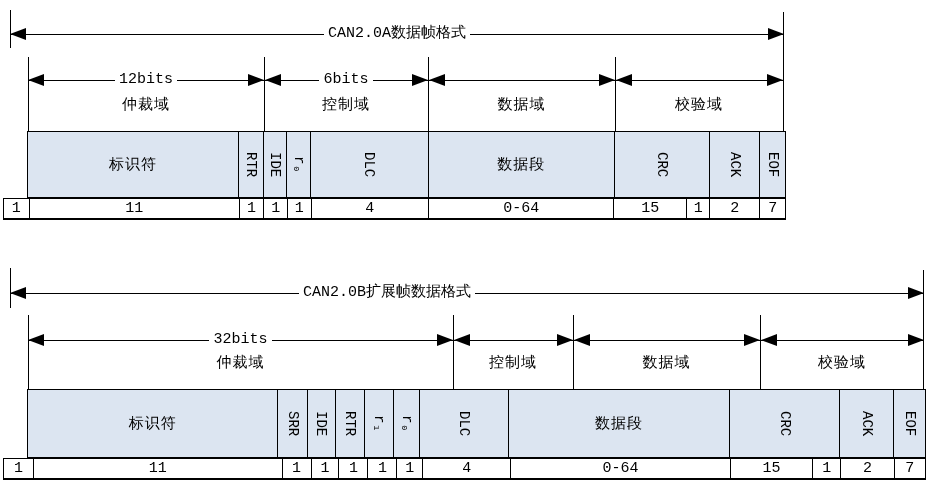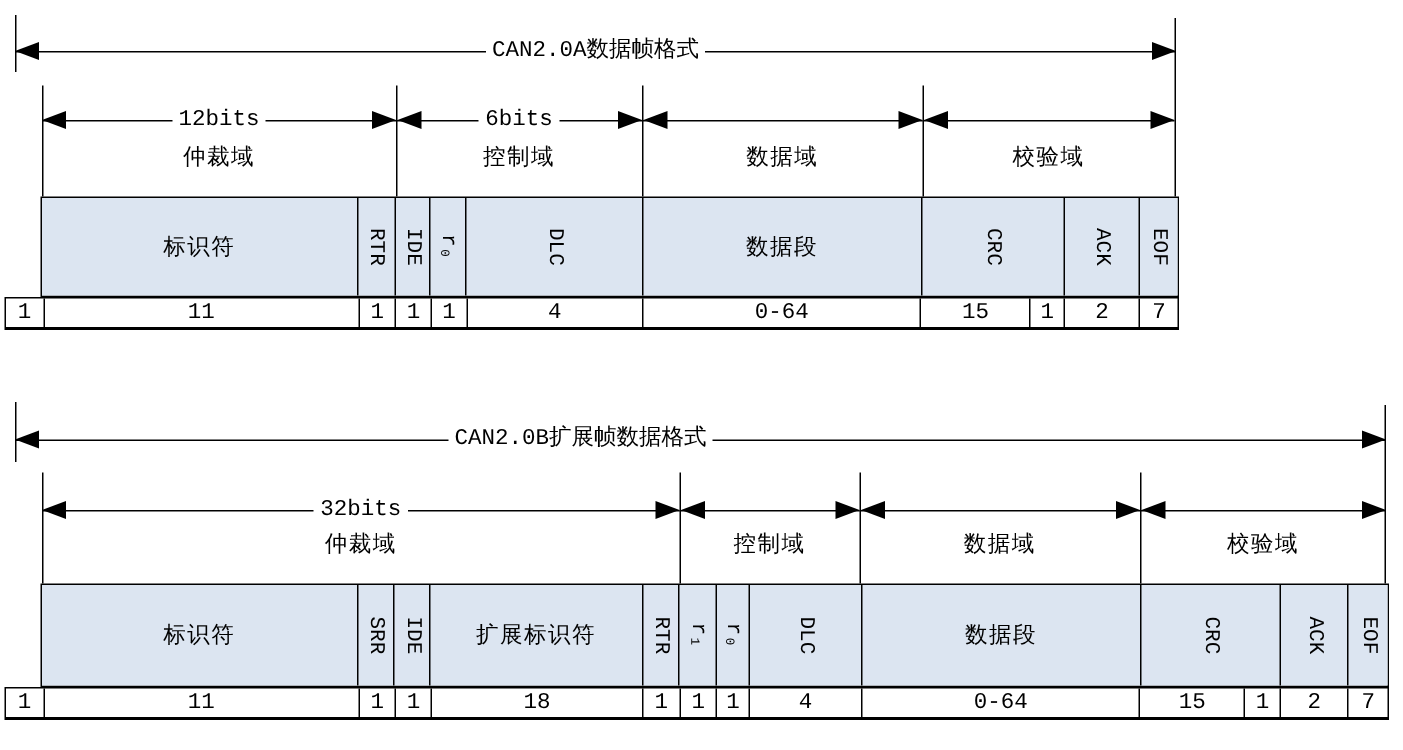--- a/index.html
+++ b/index.html
@@ -197,23 +197,20 @@
     <div class="row" style="left:27px;top:389px;width:899px;height:69px">
       <div class="c b" style="flex:212">
           <span>标识符</span>
         </div>
       <div class="c b" style="flex:24">
           <span class="v">SRR</span>
         </div>
       <div class="c b" style="flex:23">
           <span class="v">IDE</span>
         </div>
-      <div class="c b" style="flex:142">
-          <span>扩展标识符</span>
-        </div>
       <div class="c b" style="flex:24">
           <span class="v">RTR</span>
         </div>
       <div class="c b" style="flex:24">
           <span class="v">r₁</span>
         </div>
       <div class="c b" style="flex:21">
           <span class="v">r₀</span>
         </div>
       <div class="c b" style="flex:75">
@@ -239,23 +236,20 @@
         </div>
       <div class="c n" style="flex:212">
           <span>11</span>
         </div>
       <div class="c n" style="flex:24">
           <span>1</span>
         </div>
       <div class="c n" style="flex:23">
           <span>1</span>
         </div>
-      <div class="c n" style="flex:142">
-          <span>18</span>
-        </div>
       <div class="c n" style="flex:24">
           <span>1</span>
         </div>
       <div class="c n" style="flex:24">
           <span>1</span>
         </div>
       <div class="c n" style="flex:21">
           <span>1</span>
         </div>
       <div class="c n" style="flex:75">

